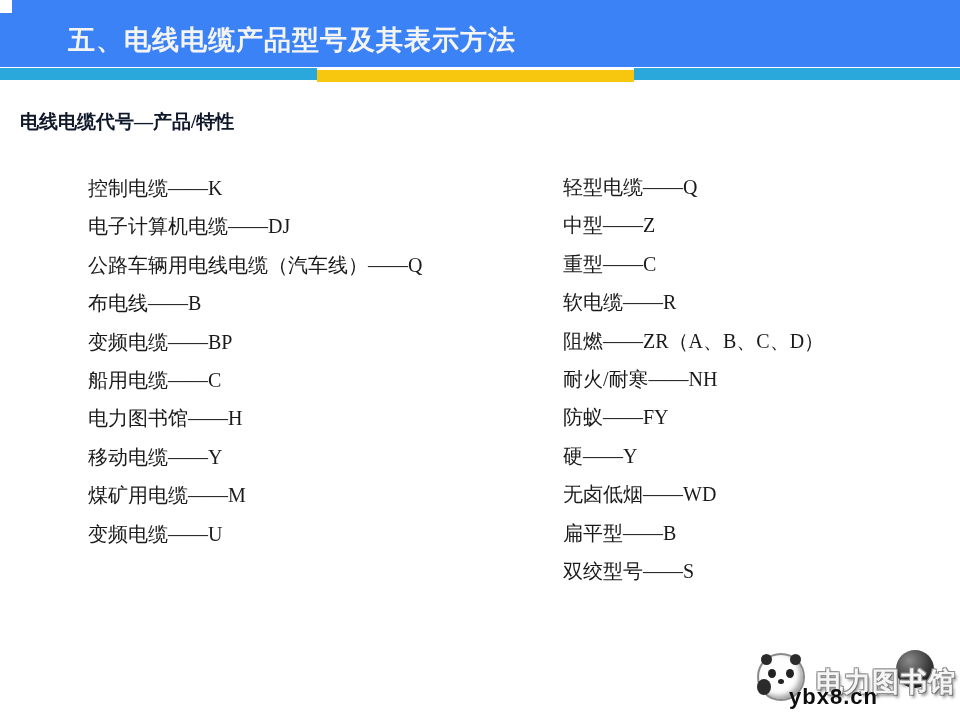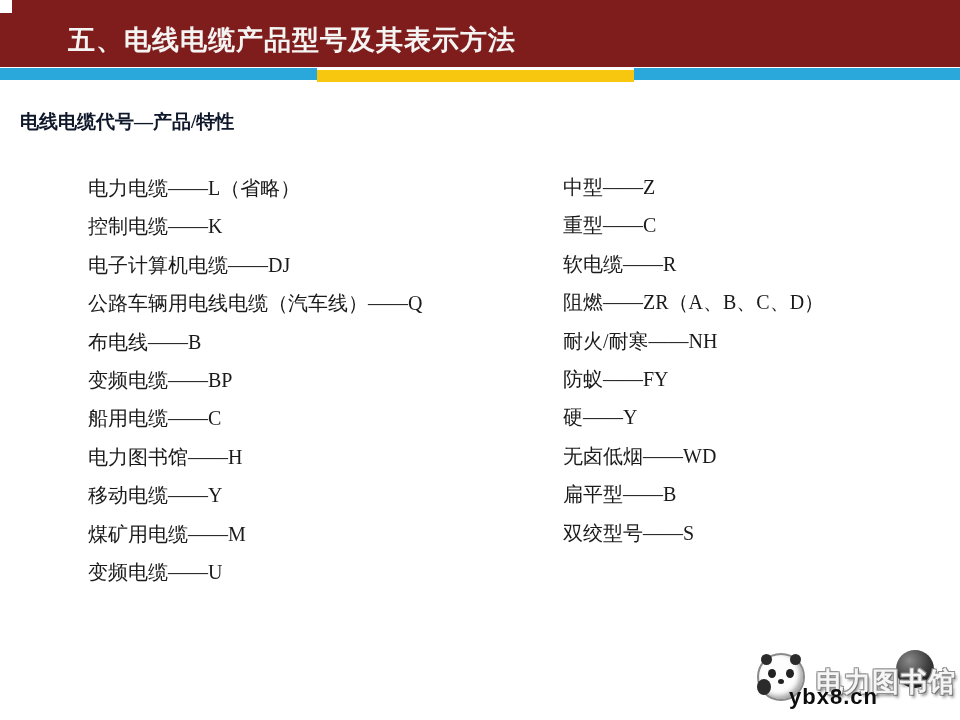--- a/index.html
+++ b/index.html
@@ -4,21 +4,21 @@
 <style>
   html,body{margin:0;padding:0;background:#e8e8e8;}
   .slide{
     position:relative;width:960px;height:720px;background:#ffffff;
     overflow:hidden;margin:0 auto;
     font-family:"Liberation Serif","DejaVu Serif",serif;
   }
   
   .header{
     position:absolute;left:0;top:0;width:960px;height:67px;
-    background:#7f1d1d;
+    background:#3b82f6;
   }
   .corner-notch{
     position:absolute;left:0;top:0;width:12px;height:13px;background:#ffffff;
   }
   .title{
     position:absolute;left:68px;top:22px;margin:0;
     font-size:27px;font-weight:bold;color:#f4f4f2;
     letter-spacing:1px;white-space:nowrap;
   }
   
@@ -85,34 +85,34 @@
 
   <div class="stripe">
     <div class="seg blue-l"></div>
     <div class="seg yellow"></div>
     <div class="seg blue-r"></div>
   </div>
 
   <h2 class="heading">电线电缆代号—产品/特性</h2>
 
   <div class="col left">
-    <div class="item">电力电缆——L（省略）</div>
     <div class="item">控制电缆——K</div>
     <div class="item">电子计算机电缆——DJ</div>
     <div class="item">公路车辆用电线电缆（汽车线）——Q</div>
     <div class="item">布电线——B</div>
     <div class="item">变频电缆——BP</div>
     <div class="item">船用电缆——C</div>
     <div class="item">电力图书馆——H</div>
     <div class="item">移动电缆——Y</div>
     <div class="item">煤矿用电缆——M</div>
     <div class="item">变频电缆——U</div>
   </div>
 
   <div class="col right">
+    <div class="item">轻型电缆——Q</div>
     <div class="item">中型——Z</div>
     <div class="item">重型——C</div>
     <div class="item">软电缆——R</div>
     <div class="item">阻燃——ZR（A、B、C、D）</div>
     <div class="item">耐火/耐寒——NH</div>
     <div class="item">防蚁——FY</div>
     <div class="item">硬——Y</div>
     <div class="item">无卤低烟——WD</div>
     <div class="item">扁平型——B</div>
     <div class="item">双绞型号——S</div>

